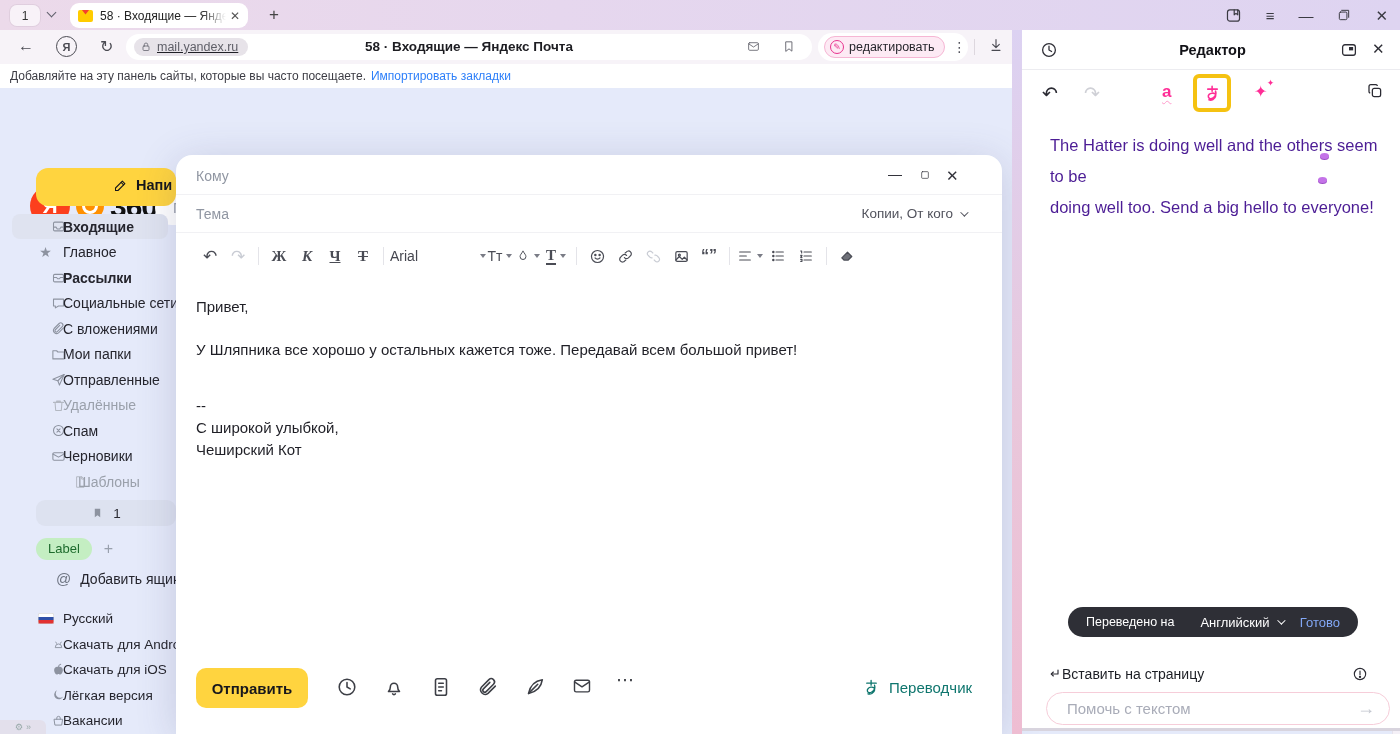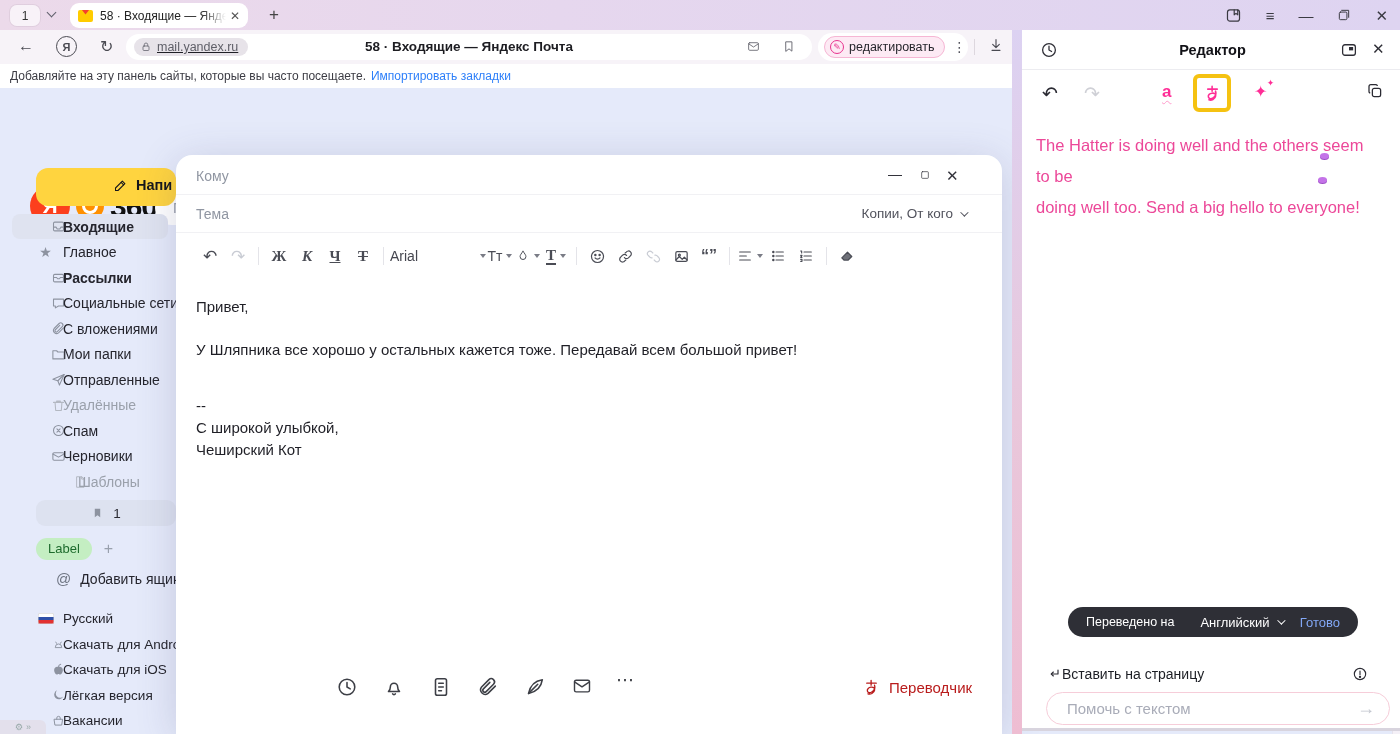--- a/index.html
+++ b/index.html
@@ -112,36 +112,36 @@
   .tbi { display:flex; align-items:center; justify-content:center; min-width:28px; height:28px; }
   .tbsep { width:1px; height:18px; background:#e4e4e9; margin:0 6px; }
   .tb-letter { font-size:15px; font-weight:bold; font-family:"Liberation Serif","DejaVu Serif",serif; }
   .tb-muted { color:#c9ccd4; }
   .dd { width:0; height:0; border-left:3.5px solid transparent; border-right:3.5px solid transparent; border-top:4.5px solid #7a7c86; margin-left:4px; }
   .fontname { font-size:14px; color:#45464f; width:86px; }
   .c-body div.line { position:absolute; left:20px; font-size:15px; color:#1f1f26; white-space:nowrap; }
   .sendbtn { position:absolute; left:20px; top:513px; width:112px; height:40px; background:#ffd43f; border-radius:10px;
     font-size:15px; font-weight:bold; color:#17171c; display:flex; align-items:center; justify-content:center; }
   .c-bottom-ic { position:absolute; top:521px; color:#3d3f46; }
-  .translator { position:absolute; left:686px; top:523px; display:flex; align-items:center; gap:8px; color:#b91c1c; font-size:15px; }
+  .translator { position:absolute; left:686px; top:523px; display:flex; align-items:center; gap:8px; color:#0f766e; font-size:15px; }
 
   
   .sepstrip { position:absolute; left:1012px; top:30px; width:10px; height:704px;
     background:linear-gradient(180deg,#dcd2f2 0%,#e9c7db 55%,#eebdd2 100%); }
   .rightedge { position:absolute; left:1392px; top:30px; width:8px; height:704px; background:#f4f0f7; border-left:1px solid #e6e1ea; }
   .panel { position:absolute; left:1022px; top:30px; width:381px; height:701px; background:#fff; border-bottom:3px solid #d8d4de; }
   .p-head { position:absolute; left:0; top:0; width:100%; height:40px; border-bottom:1px solid #ececf0; }
   .p-title { position:absolute; left:0; top:0; width:100%; line-height:40px; text-align:center; font-weight:bold; font-size:14.5px; color:#121217; }
   .p-hic { position:absolute; top:11px; color:#2e2e36; }
   .p-toolbar-ic { position:absolute; top:52px; }
   .ybox { position:absolute; left:171px; top:44px; width:38px; height:38px; border:4px solid #f5c211; border-radius:6px; display:flex; align-items:center; justify-content:center; }
   .awavy { font-size:17px; font-weight:bold; color:#ff2d96; text-decoration:underline wavy #ff9ccb 1px; text-underline-offset:3px; }
   .sparkles { color:#ff2d96; font-size:16px; position:relative; }
   .sparkles::after { content:"✦"; position:absolute; right:-7px; top:-5px; font-size:9px; }
-  .p-text { position:absolute; left:14px; top:100px; width:334px; font-size:16.5px; line-height:31px; color:#ec4899; }
+  .p-text { position:absolute; left:28px; top:100px; width:334px; font-size:16.5px; line-height:31px; color:#4c1d95; }
   .pdot { position:absolute; width:9px; height:6px; border-radius:50%; background:#c473e8; box-shadow:0 1px 0 #9b4ec4; }
   .darkpill { position:absolute; left:46px; top:577px; width:290px; height:30px; background:#2e2f36; border-radius:15px;
     display:flex; align-items:center; padding:0 18px; gap:14px; }
   .darkpill .t1 { font-size:12.5px; color:#fff; }
   .darkpill .t2 { font-size:13px; color:#fff; margin-left:12px; display:flex; align-items:center; gap:7px; }
   .darkpill .t2 .chev { border-color:#fff; width:6px; height:6px; transform:rotate(45deg) translateY(-2px); }
   .darkpill .t3 { font-size:13px; color:#82a7f5; margin-left:auto; }
   .insrow { position:absolute; left:24px; top:633px; width:322px; height:22px; display:flex; align-items:center; gap:0; }
   .insrow .t { font-size:14px; color:#1c1e24; flex:1; }
   .helpinput { position:absolute; left:24px; top:662px; width:344px; height:33px; border:1.5px solid #f6cdd9; border-radius:17px;
@@ -537,20 +537,21 @@
     </div>
 
     <div class="c-body">
       <div class="line" style="top:143px;">Привет,</div>
       <div class="line" style="top:186px;">У Шляпника все хорошо у остальных кажется тоже. Передавай всем большой привет!</div>
       <div class="line" style="top:242px;">--</div>
       <div class="line" style="top:264px;">С широкой улыбкой,</div>
       <div class="line" style="top:286px;">Чеширский Кот</div>
     </div>
 
+    <div class="sendbtn">Отправить</div>
     <span class="c-bottom-ic" style="left:160px;">
         <svg class="ic" width="22" height="22" viewBox="0 0 24 24">
           <circle cx="12" cy="12" r="8.5"></circle>
           <path d="M12 7v5l3.5 2"></path>
         </svg>
       </span>
     <span class="c-bottom-ic" style="left:207px;">
         <svg class="ic" width="22" height="22" viewBox="0 0 24 24">
           <path d="M6 17h12c-1.5-1.5-2-3-2-5a4 4 0 0 0-8 0c0 2-.5 3.5-2 5z"></path>
           <path d="M10.5 19.5a1.8 1.8 0 0 0 3 0"></path>

